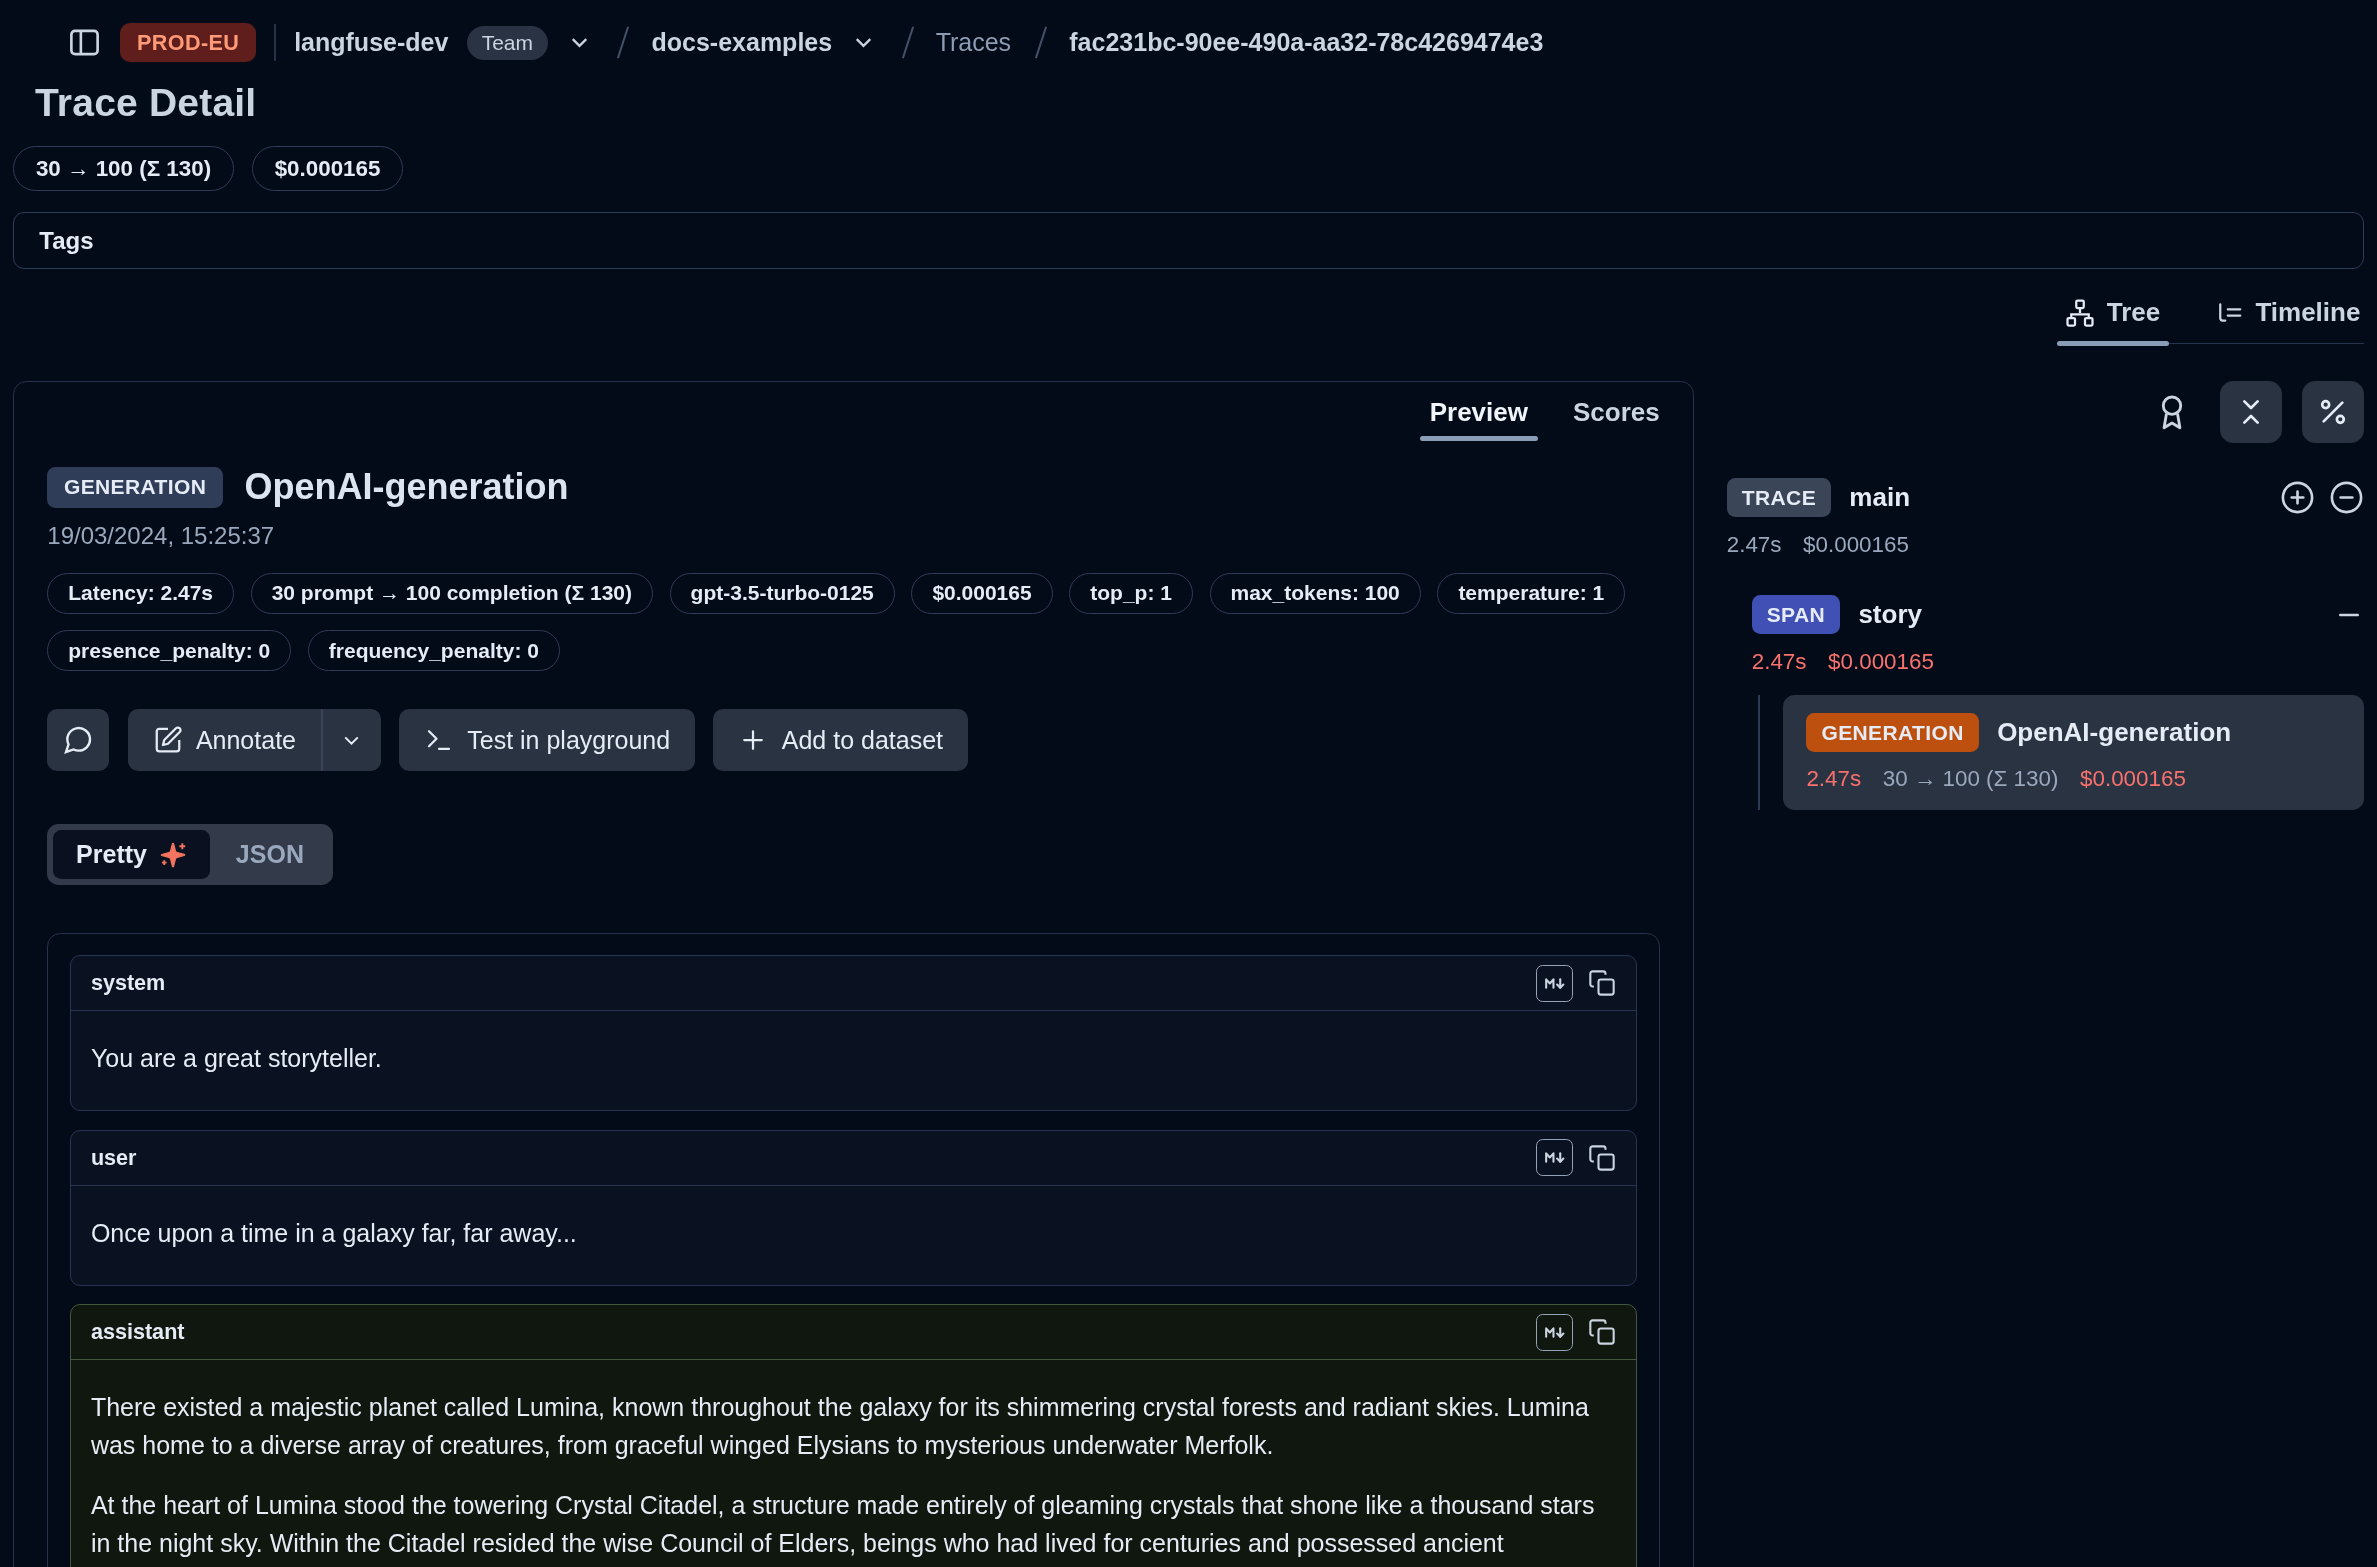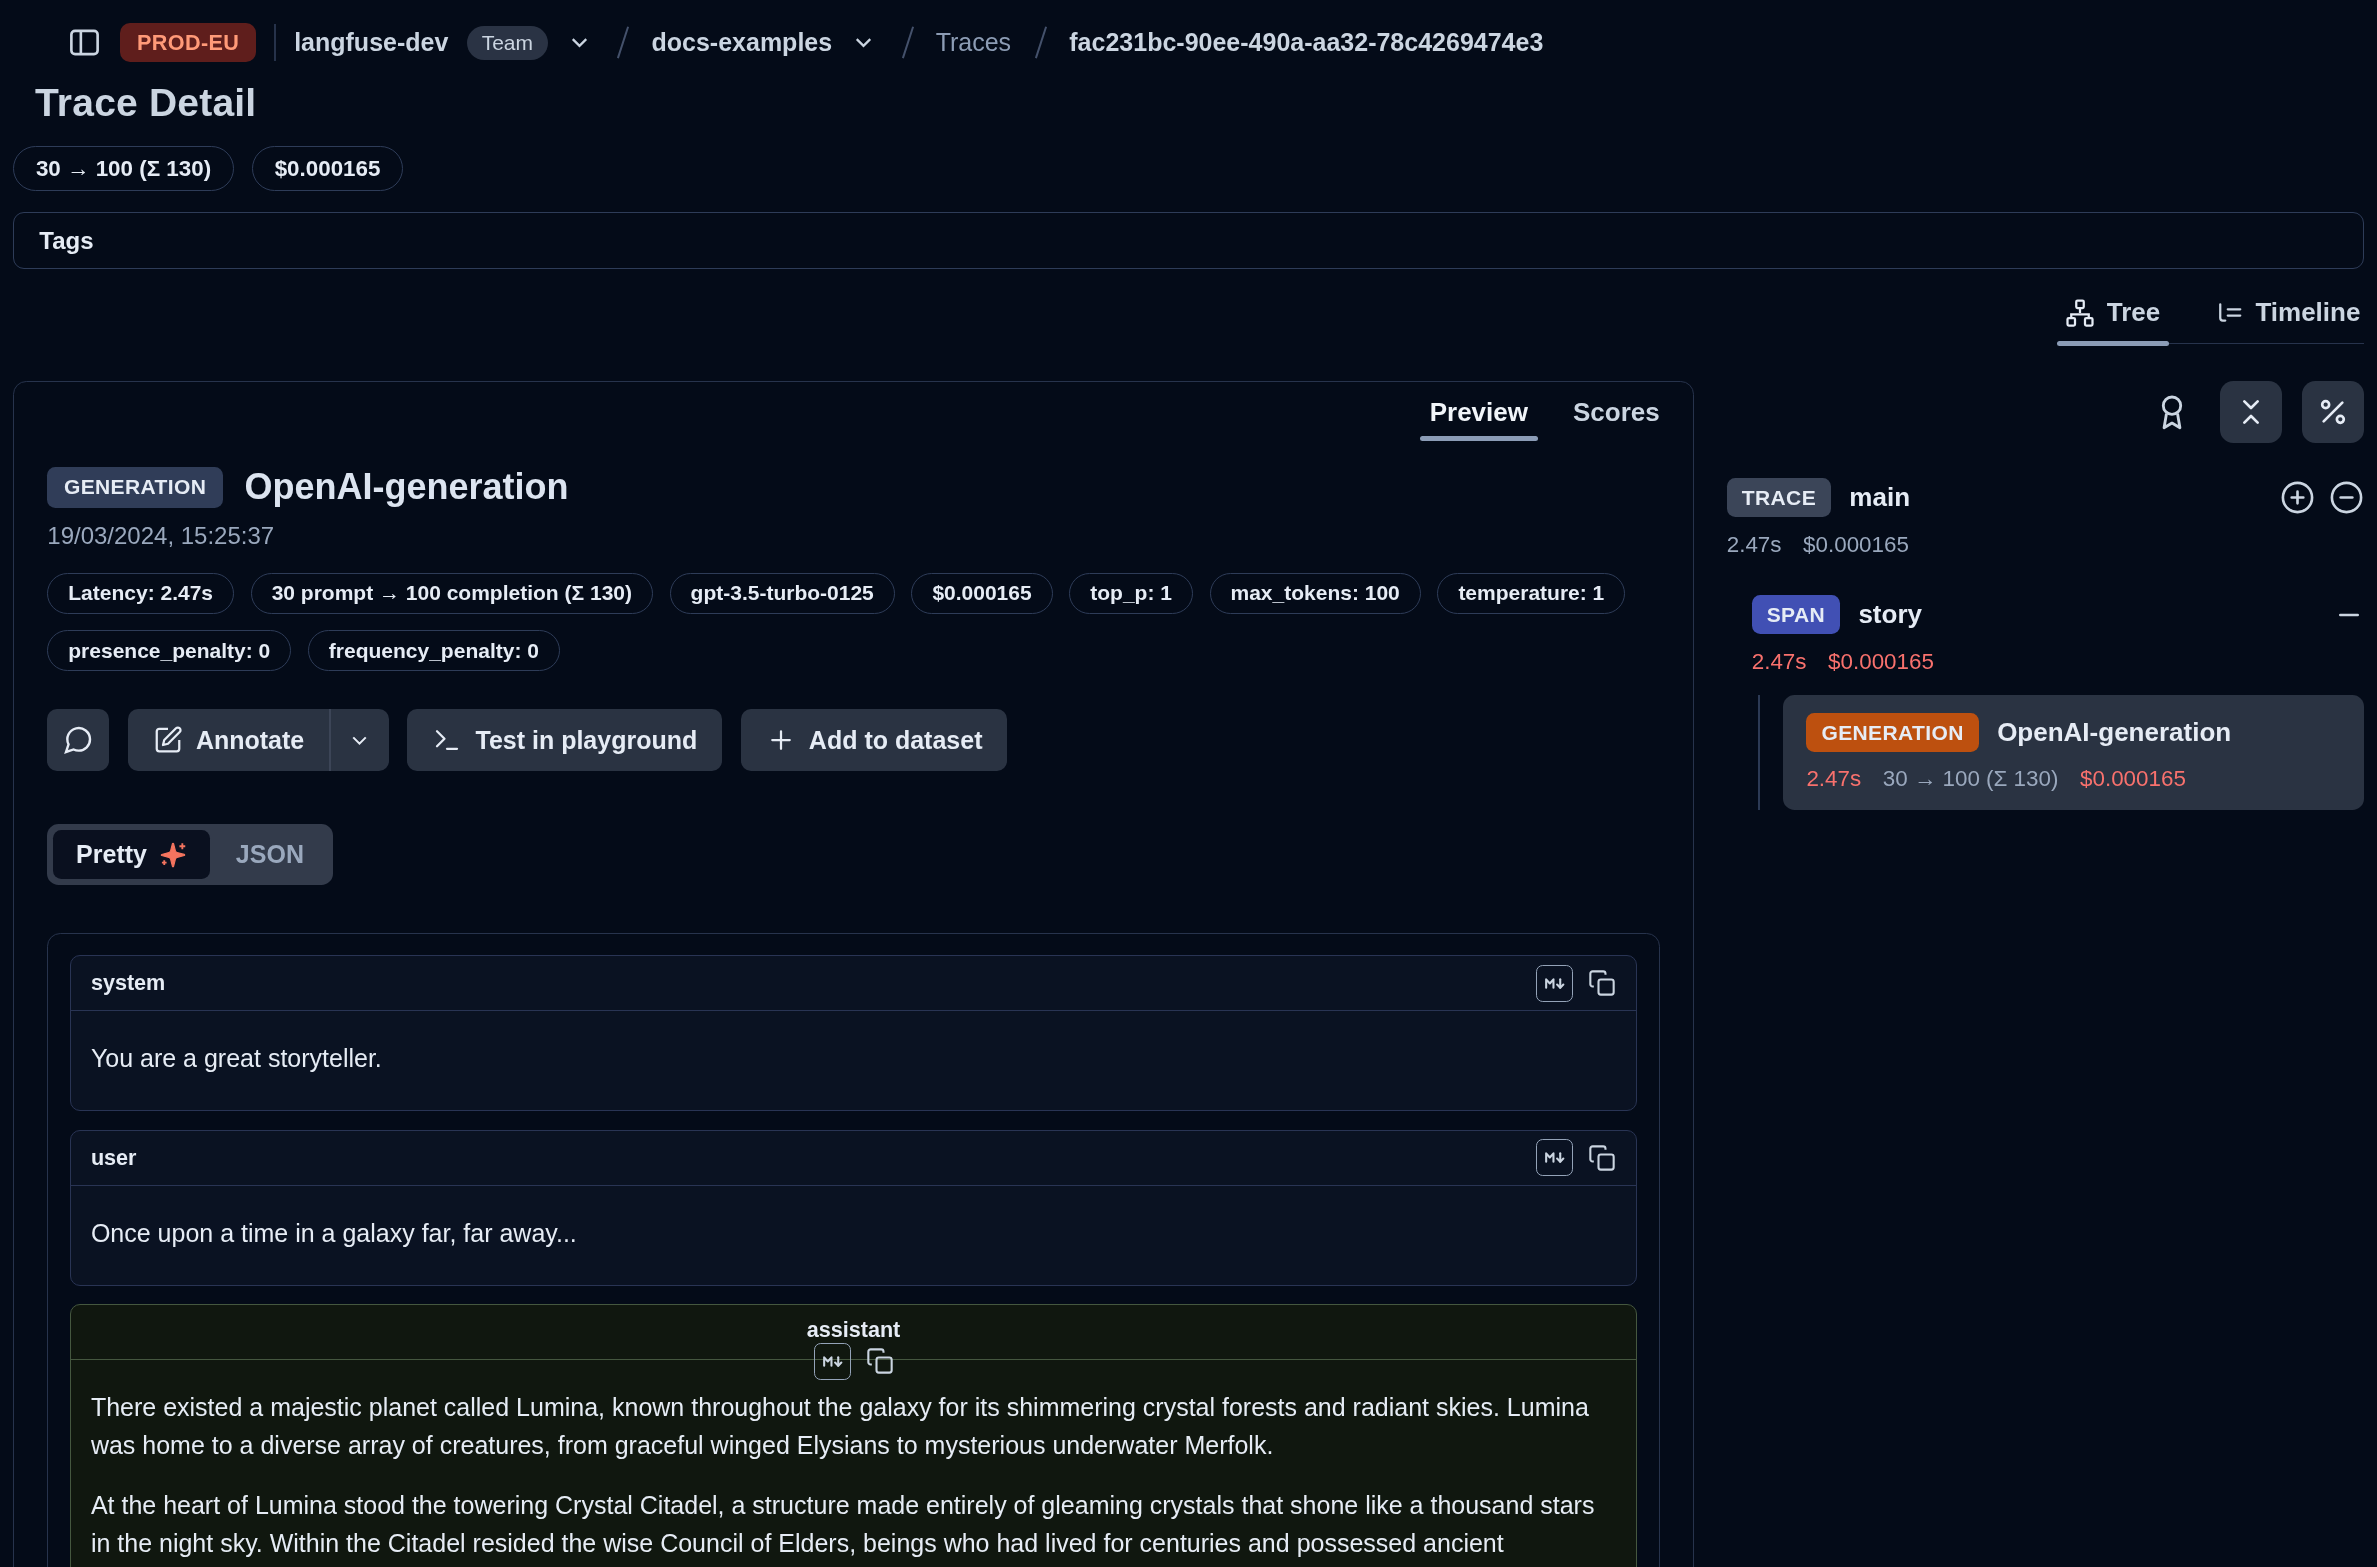--- a/index.html
+++ b/index.html
@@ -112,21 +112,21 @@
   .meta-badges { display: flex; flex-wrap: wrap; gap: 16.6px; margin-top: 23px; max-width: 1629px; }
   .meta-badge {
     border: 1.7px solid #2e3c58; border-radius: 830px; padding: 7.5px 20px;
     font-size: 21px; font-weight: 700; color: #e6ecf5; white-space: nowrap;
   }
 
   .action-row { display: flex; align-items: stretch; gap: 18.3px; margin-top: 38px; }
   .act-btn {
     background: #2a3342; border: none; border-radius: 10px; color: #e6ecf5;
     display: flex; align-items: center; gap: 13.3px; padding: 0 25px; height: 62px;
-    font-size: 25px; font-weight: 700; font-family: inherit; cursor: pointer;
+    font-size: 25px; font-weight: 400; font-family: inherit; cursor: pointer;
   }
   .act-btn.icon-only { width: 62px; padding: 0; justify-content: center; }
   .split-btn { display: flex; background: #2a3342; border-radius: 10px; overflow: hidden; }
   .split-btn .act-btn { border-radius: 0; background: transparent; }
   .split-btn .divider { width: 1.7px; background: #3c4557; margin: 0; }
   .split-btn .chev-part { width: 58px; display: flex; align-items: center; justify-content: center; cursor: pointer; }
 
   .fmt-toggle {
     display: inline-flex; align-items: center; background: #333b4b; border-radius: 11.6px;
     padding: 5.8px; margin-top: 53px; gap: 3.3px;
@@ -149,21 +149,21 @@
   }
   .msg-role { font-size: 21.6px; font-weight: 600; color: #e6ecf5; }
   .msg-tools { display: flex; align-items: center; gap: 15px; }
   .md-btn {
     width: 37px; height: 37px; border: 1.7px solid #94a3b8; border-radius: 6.7px;
     display: flex; align-items: center; justify-content: center;
   }
   .msg-body { padding: 28px 20px 33px 20px; font-size: 25px; line-height: 38px; color: #e6ecf5; }
   .msg-body p + p { margin-top: 21.6px; }
   .msg.assistant { border-color: #45573f; background: #10170f; }
-  .msg.assistant .msg-head { border-bottom-color: #45573f; flex-direction: column; }
+  .msg.assistant .msg-head { border-bottom-color: #45573f; }
 
   
   .tree-panel { width: 637px; flex: 0 0 auto; }
   .tree-toolbar { display: flex; justify-content: flex-end; align-items: center; gap: 20px; }
   .tool-btn {
     width: 62px; height: 62px; border-radius: 13.3px; background: #2a3342; border: none;
     display: flex; align-items: center; justify-content: center; cursor: pointer;
   }
   .trace-row { display: flex; align-items: center; justify-content: space-between; margin-top: 35px; }
   .node-label { display: flex; align-items: center; gap: 18.3px; }

